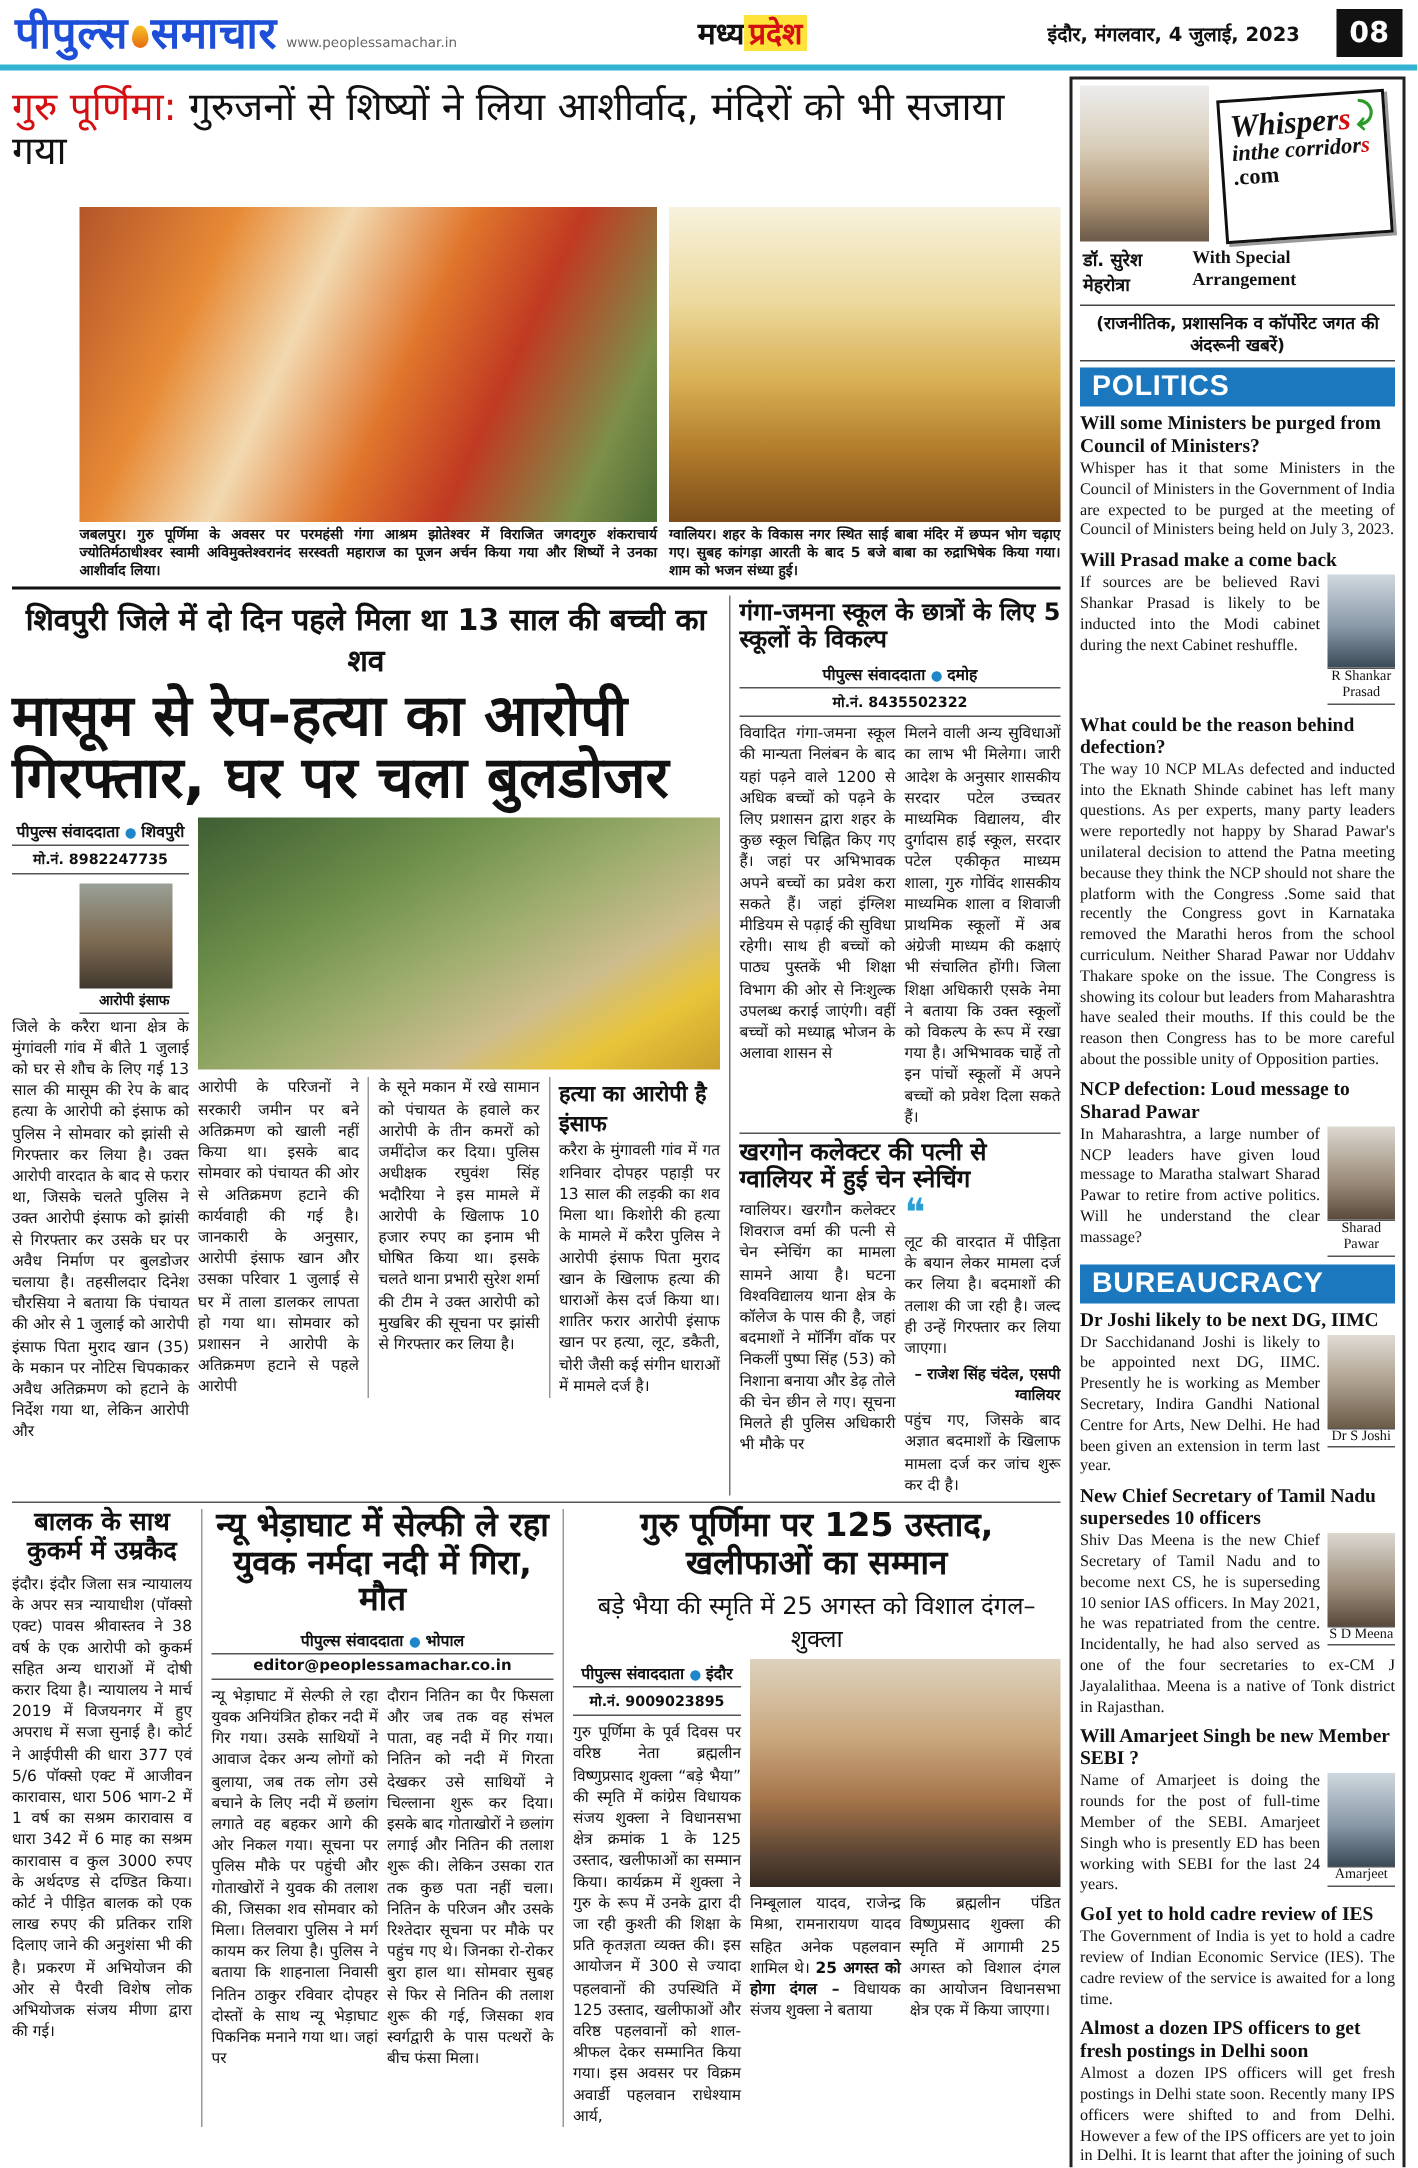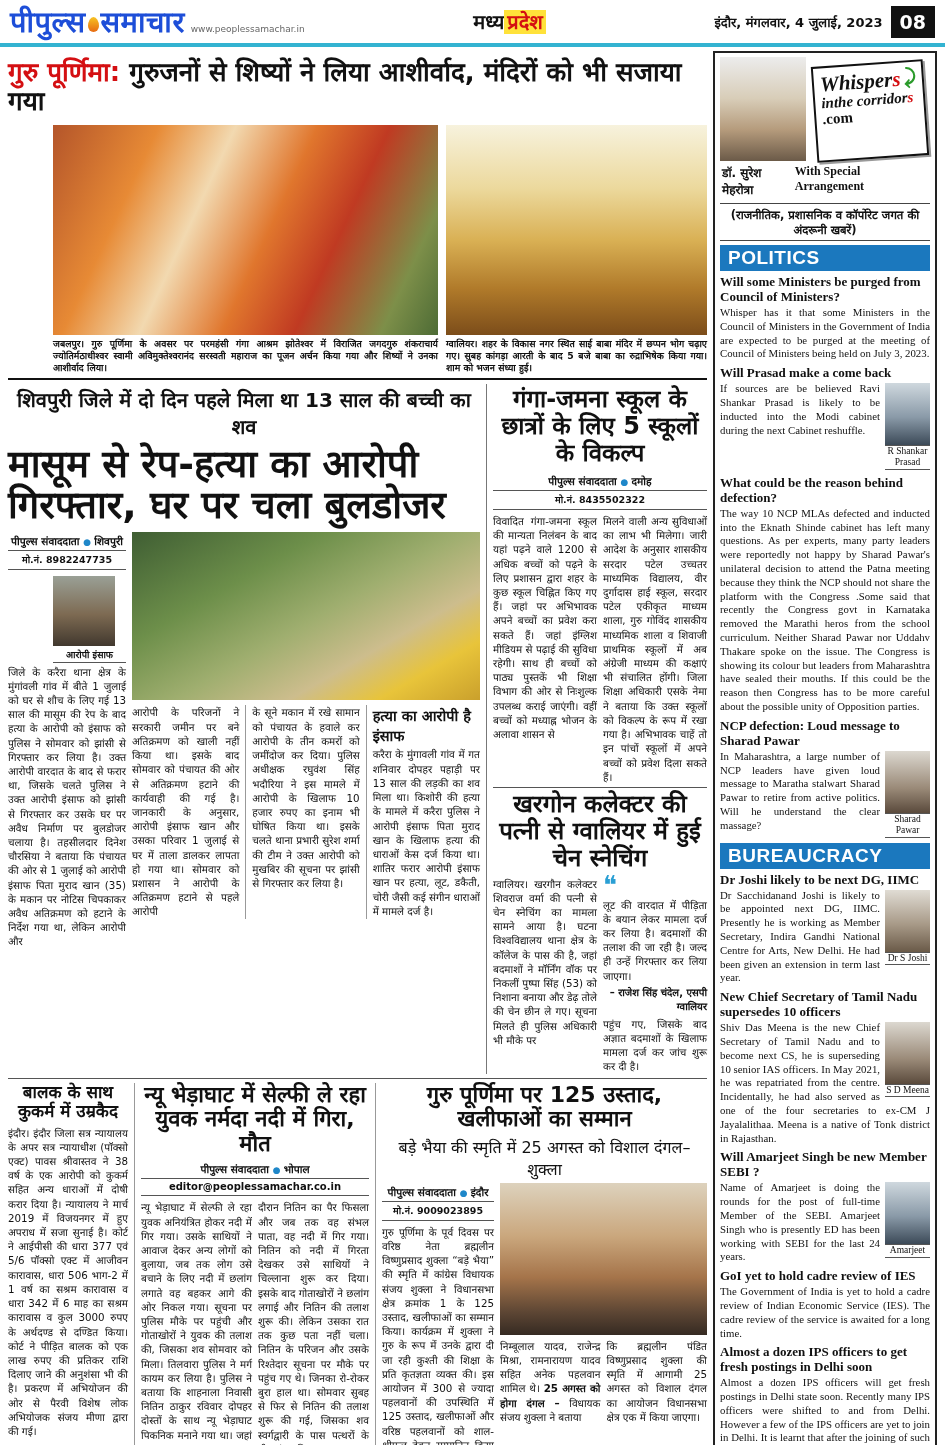--- a/index.html
+++ b/index.html
@@ -7,39 +7,39 @@
         font-family:"DejaVu Sans",sans-serif;position:relative;}
   
   .masthead{display:flex;align-items:center;justify-content:space-between;padding:6px 10px 2px;}
   .logoblk{display:flex;align-items:flex-end;gap:6px;}
   .logo{font-size:29px;font-weight:bold;color:#1d4ed8;letter-spacing:.5px;line-height:1;}
   .flame{display:inline-block;width:11px;height:15px;background:linear-gradient(180deg,#f7c323,#e76b12);
          border-radius:50% 50% 50% 50%/60% 60% 40% 40%;vertical-align:baseline;margin:0 2px;}
   .website{font-size:9px;color:#666;padding-bottom:3px;}
   .edition{font-size:20px;font-weight:bold;line-height:1;}
   .edition .red{color:#d40f12;background:#ffe23a;padding:0 3px;}
-  .dateblk{display:flex;align-items:center;gap:8px;}
+  .dateblk{display:flex;align-items:center;gap:24px;}
   .dateline{font-size:13px;font-weight:bold;}
   .pageno{background:#111;color:#fff;font-size:19px;font-weight:bold;padding:5px 9px;}
   .cyanrule{height:4px;background:#33b3d1;margin-top:3px;}
   
   .content{display:flex;gap:6px;padding:4px 8px 0;}
   .leftzone{flex:0 0 699px;}
   .bt{font-size:10.3px;line-height:1.38;text-align:justify;}
   .byline{font-weight:bold;font-size:10.5px;text-align:center;padding:2px 0;border-bottom:1px solid #555;}
   .byline .place::before{content:"● ";color:#1f87c9;font-size:9px;}
   .phone{font-size:9.5px;font-weight:bold;text-align:center;padding:2px 0 3px;border-bottom:1px solid #555;margin-bottom:4px;}
   .email{font-size:10px;font-weight:bold;text-align:center;padding:2px 0 3px;border-bottom:1px solid #555;margin-bottom:4px;}
   .ph{background:#ccc;}
   .caption{font-size:9.3px;font-weight:bold;line-height:1.3;padding-top:3px;text-align:justify;}
   hr.thick{border:none;border-top:2px solid #111;margin:4px 0;}
   hr.thin{border:none;border-top:1px solid #555;margin:3px 0;}
   .vsep{border-left:1px solid #999;}
   
-  .banner{font-size:26px;font-weight:bold;padding:7px 0 10px;line-height:1.1;}
+  .banner{font-size:26px;font-weight:normal;padding:7px 0 23px;line-height:1.1;}
   .banner .red{color:#d40f12;}
   
   .photorow{display:flex;gap:8px;margin-left:45px;}
   .photorow figure{margin:0;}
   .ph-guru1{width:100%;height:210px;background:
      linear-gradient(115deg,#b4552a 0%,#e78a35 22%,#f2d9b0 38%,#e0762d 55%,#c03a22 70%,#7d8f49 88%,#4d6b35 100%);}
   .ph-guru2{width:100%;height:210px;background:
      linear-gradient(180deg,#f7f2dd 0%,#ecd99d 30%,#d9b054 55%,#b07a2a 78%,#7c4d1a 100%);}
   
   .band2{display:flex;gap:6px;margin-top:2px;}
@@ -52,21 +52,21 @@
   .ph-insaaf{width:62px;height:70px;background:linear-gradient(180deg,#9aa096 0%,#7d6a52 55%,#41382e 100%);}
   .inset .caption{text-align:center;border-bottom:1px solid #555;}
   .mright{flex:1;display:flex;flex-direction:column;gap:5px;}
   .ph-dozer{width:100%;height:168px;background:
      linear-gradient(150deg,#3f5e33 0%,#6d8f4a 30%,#9fae6f 52%,#cdbd8d 70%,#e8c43a 84%,#caa02c 100%);}
   .mcols{display:flex;gap:6px;}
   .mcols>div{flex:1;}
   .subhead{font-size:14.5px;font-weight:bold;margin:0 0 2px;}
   
   .midcol{flex:1;border-left:1px solid #777;padding-left:6px;}
-  .head-l{font-size:24px;font-weight:bold;line-height:1.12;text-align:center;margin:2px 0 5px;}
+  .head-l{font-size:16px;font-weight:bold;line-height:1.12;text-align:left;margin:2px 0 5px;}
   .twocol{display:flex;gap:6px;}
   .twocol>div{flex:1;}
   .quote{margin:2px 0 4px;}
   .qmark{color:#2a9fd4;font-size:26px;line-height:0.5;font-family:"DejaVu Serif",serif;}
   .qtext{font-size:10.3px;line-height:1.38;text-align:justify;font-weight:500;}
   .qby{font-size:10px;font-weight:bold;text-align:right;margin-top:2px;}
   
   .band3{display:flex;gap:6px;margin-top:4px;border-top:1px solid #555;padding-top:4px;}
   .balak{flex:0 0 120px;}
   .head-s{font-size:17px;font-weight:bold;line-height:1.15;text-align:center;margin:0 0 4px;}

